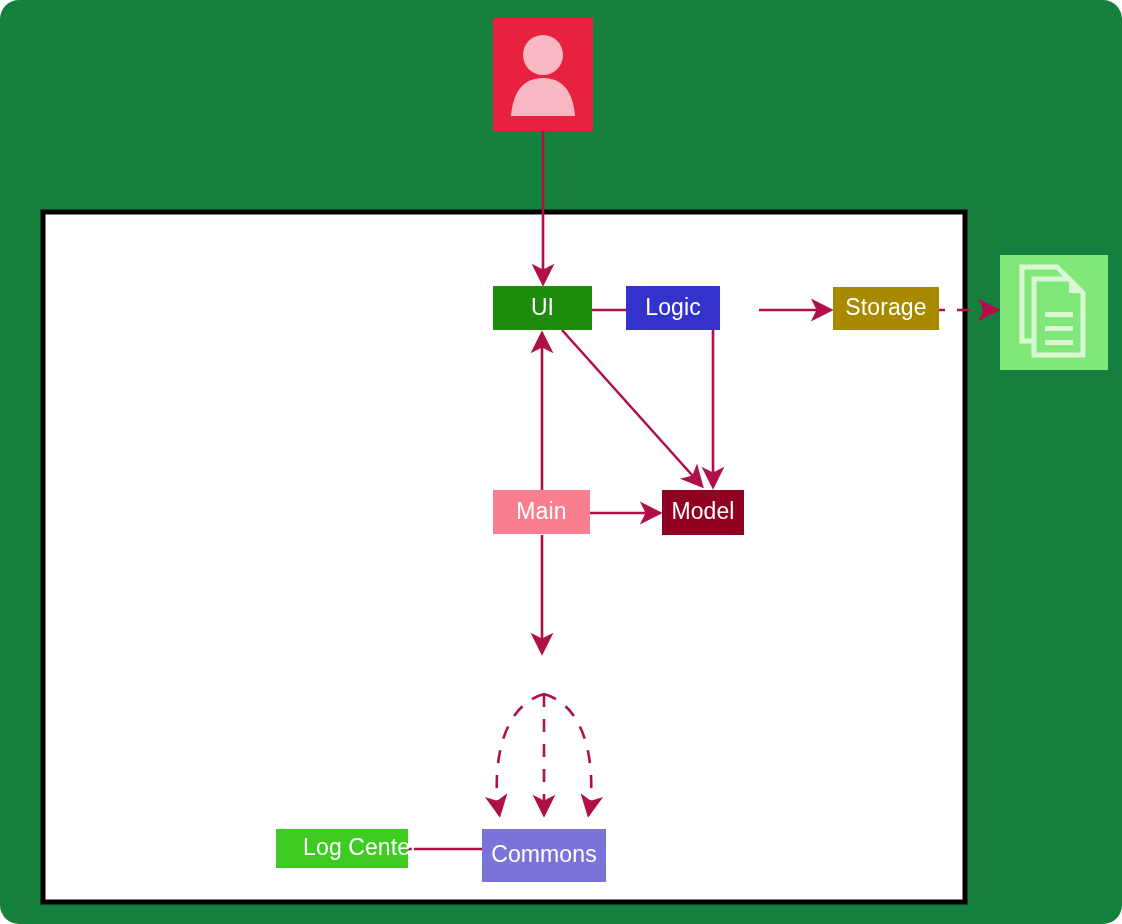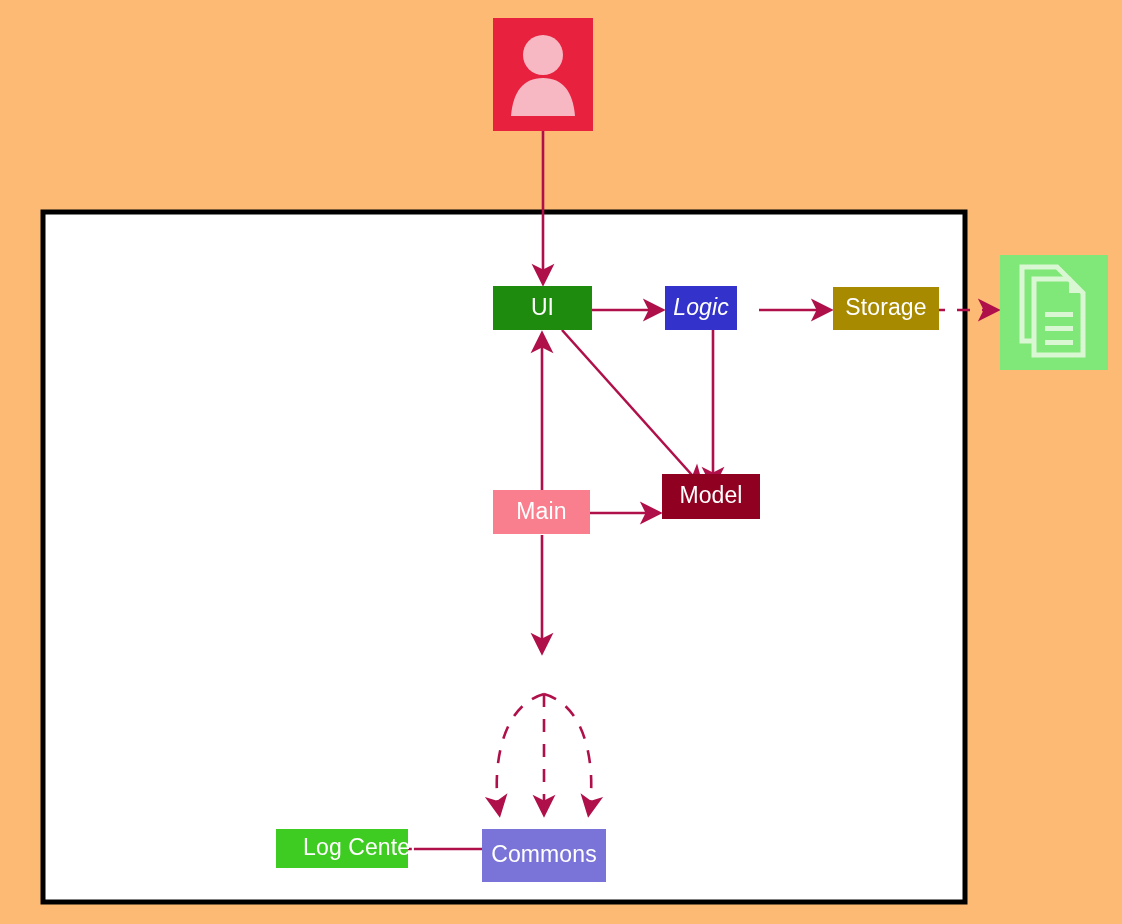--- a/index.html
+++ b/index.html
@@ -7,22 +7,23 @@
     padding: 0;
     background: #ffffff;
   }
   body {
     font-family: "Liberation Sans", sans-serif;
   }
   #diagram-root {
     position: relative;
     width: 1122px;
     height: 924px;
-    background: #fdba74;
+    background: #15803d;
     overflow: hidden;
+    border-radius: 19px;
   }
   #diagram-svg {
     position: absolute;
     left: 0;
     top: 0;
     width: 1122px;
     height: 924px;
   }
   .node-box {
     position: absolute;
@@ -98,21 +99,21 @@
       <rect x="0" y="0" width="100" height="113" fill="#E8213F"></rect>
       <circle cx="50" cy="37" r="20" fill="#F7B8C4"></circle>
       <path d="M50 60 C 30 60, 20 74, 18 98 L 82 98 C 80 74, 70 60, 50 60 Z" fill="#F7B8C4"></path>
     </svg>
   </div>
 
   <div class="node-box" id="node-ui" style="left:493px; top:286px; width:99px; height:44px; background:#1E8A0E;">
     <span class="node-label">UI</span>
   </div>
 
-  <div class="node-box" id="node-logic" style="left:665px; top:286px; width:72px; height:44px; background:#3333CC;font-style:italic;">
+  <div class="node-box" id="node-logic" style="left:626px; top:286px; width:94px; height:44px; background:#3333CC;">
     <span class="node-label">Logic</span>
   </div>
 
   <div class="node-box" id="node-storage" style="left:833px; top:287px; width:106px; height:43px; background:#A88A00;">
     <span class="node-label">Storage</span>
   </div>
 
   <div class="icon-box" id="node-database" style="left:1000px; top:255px; width:108px; height:115px;">
     <svg width="108" height="115" viewBox="0 0 108 115" xmlns="http://www.w3.org/2000/svg">
       <rect x="0" y="0" width="108" height="115" fill="#80E878"></rect>
@@ -126,21 +127,21 @@
       <rect x="45" y="57" width="28" height="5" fill="#D9F7D2"></rect>
       <rect x="45" y="71" width="28" height="5" fill="#D9F7D2"></rect>
       <rect x="45" y="85" width="28" height="5" fill="#D9F7D2"></rect>
     </svg>
   </div>
 
   <div class="node-box" id="node-main" style="left:493px; top:490px; width:97px; height:44px; background:#F97F8E;">
     <span class="node-label">Main</span>
   </div>
 
-  <div class="node-box" id="node-model" style="left:662px; top:474px; width:98px; height:45px; background:#900020;">
+  <div class="node-box" id="node-model" style="left:662px; top:490px; width:82px; height:45px; background:#900020;">
     <span class="node-label">Model</span>
   </div>
 
   <div class="node-box" id="node-commons" style="left:482px; top:829px; width:124px; height:53px; background:#7B74D8;justify-content:center;">
     <span class="node-label">Commons</span>
   </div>
 
   <div class="node-box" id="node-log-center" style="left:276px; top:829px; width:132px; height:39px; background:#3FCC22;padding-left:37px;">
     <span class="node-label">Log Center</span>
   </div>

